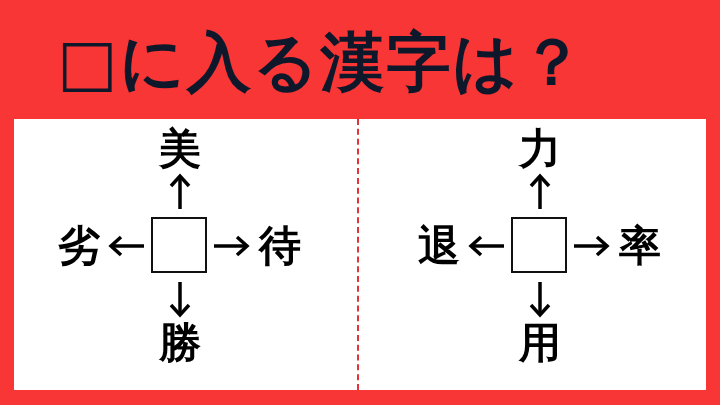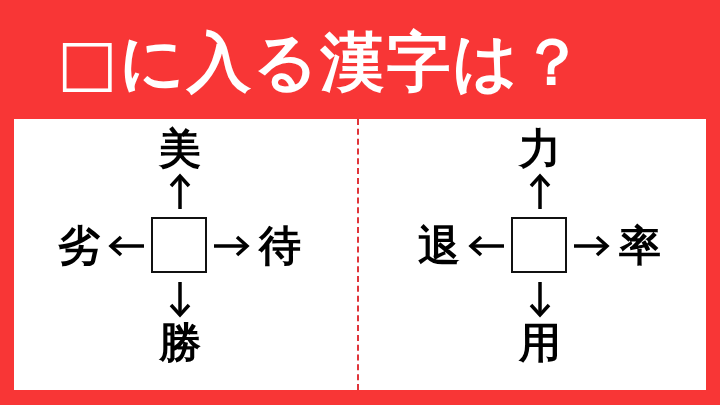--- a/index.html
+++ b/index.html
@@ -4,21 +4,21 @@
   <style>
     html, body { margin: 0; padding: 0; }
     body {
       width: 720px; height: 405px; overflow: hidden;
       background: #F83636; position: relative;
       font-family: "DejaVu Sans", sans-serif;
     }
     .title {
       position: absolute; left: 0; top: 22px; width: 643px; height: 80px;
       text-align: center; font-size: 64px; line-height: 80px;
-      font-weight: bold; color: #ffffff; letter-spacing: 2px;
+      font-weight: bold; color: #0f172a; letter-spacing: 2px;
     }
     .panel {
       position: absolute; left: 14px; top: 119px; width: 692px; height: 271px;
       background: #ffffff;
     }
     .divider {
       position: absolute; left: 343px; top: 0; width: 0; height: 271px;
       border-left: 2px dashed #E0343A;
     }
     .puzzle {

